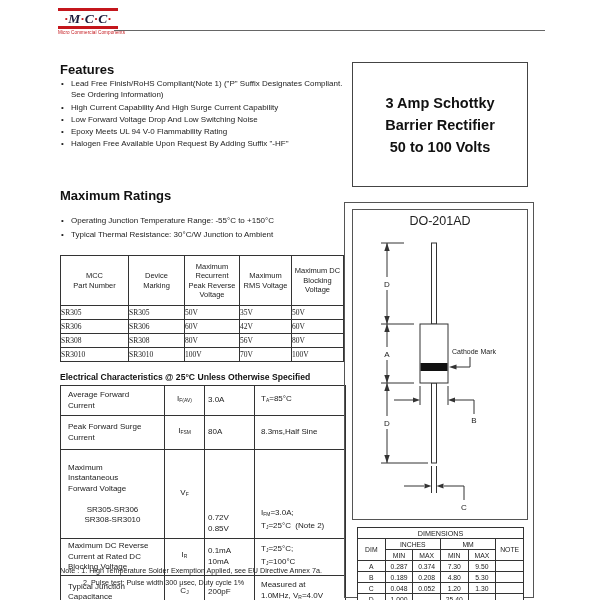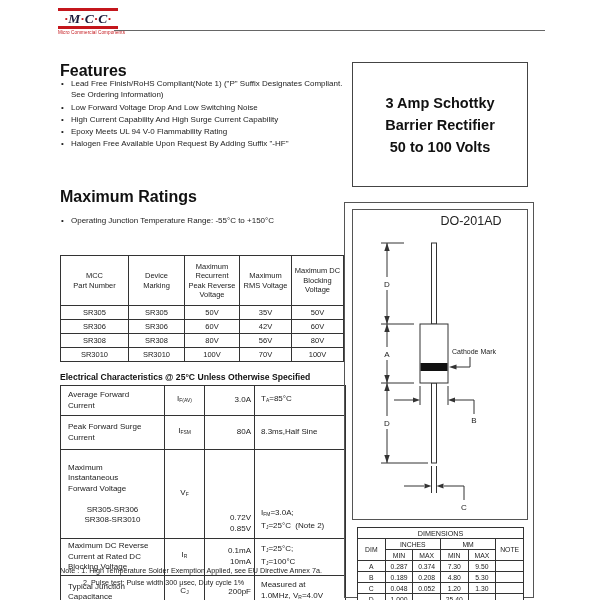--- a/index.html
+++ b/index.html
@@ -14,67 +14,67 @@
   .logo-text { font-family:"Liberation Serif", serif; font-style:italic; font-weight:bold;
     font-size:13.5px; color:#1a1a3a; text-align:center; line-height:15px; letter-spacing:0.5px; }
   .logo-text .rd { color:#c4161c; font-weight:bold; }
   .logo-tagline { font-size:4.6px; color:#c4161c; text-align:center; margin-top:1px;
     white-space:nowrap; letter-spacing:0.1px; }
   .header-line { left:114px; top:30px; width:431px; height:1px; background:#666; }
   .part-range { left:345px; top:13px; width:200px; text-align:right; font-weight:bold;
     font-size:10.5px; color:#111; word-spacing:5px; }
 
   
-  .sec-heading { font-weight:bold; font-size:16px; color:#111; }
+  .sec-heading { font-weight:bold; font-size:13px; color:#111; }
   .feat-head { left:60px; top:62px; }
   .bullets { list-style:none; }
   .bullets li { position:relative; padding-left:11px; font-size:8px; line-height:11.3px;
     color:#222; margin-bottom:1px; }
   .bullets li::before { content:"•"; position:absolute; left:1px; top:0; font-size:8px; }
   .feat-list { left:60px; top:78px; width:288px; }
   .maxr-head { left:60px; top:188px; }
   .maxr-list { left:60px; top:214px; width:290px; }
   .maxr-list li { line-height:13px; }
 
   table { border-collapse:collapse; }
   th, td { border:1px solid #333; }
 
   .ratings { left:60px; top:255px; width:283px; table-layout:fixed; }
   .ratings th { font-size:7.5px; font-weight:normal; text-align:center; vertical-align:middle;
     white-space:pre-line; line-height:9.5px; height:50px; padding:1px; }
-  .ratings td { font-size:7.5px; text-align:center; height:14px; padding:0; }
+  .ratings td { font-size:7.5px; text-align:left; height:14px; padding:0;font-family:Liberation Serif, serif; }
   .ratings th:nth-child(1), .ratings td:nth-child(1) { width:68px; }
   .ratings th:nth-child(2), .ratings td:nth-child(2) { width:56px; }
   .ratings th:nth-child(3), .ratings td:nth-child(3) { width:55px; }
   .ratings th:nth-child(4), .ratings td:nth-child(4) { width:52px; }
   .ratings th:nth-child(5), .ratings td:nth-child(5) { width:52px; }
 
   .elec-head { left:60px; top:372px; font-size:8.6px; }
   .elec { left:60px; top:385px; width:285px; table-layout:fixed; }
   .elec td { font-size:8px; line-height:10.5px; vertical-align:middle; padding:2px 3px; }
   .elec td.param { width:104px; white-space:pre-line; padding-left:7px; }
   .elec td.sym { width:40px; text-align:center; }
-  .elec td.val { width:50px; text-align:right; white-space:pre-line; }
+  .elec td.val { width:50px; text-align:left; white-space:pre-line; }
   .elec td.cond { width:91px; padding-left:6px; }
   .elec tr.r1 { height:30px; } .elec tr.r2 { height:34px; }
   .elec tr.r3 { height:48px; } .elec tr.r4 { height:34px; } .elec tr.r5 { height:34px; }
   .elec .sub-center { text-align:center; white-space:pre-line; padding-right:4px; }
   .elec td.vbottom { vertical-align:bottom; padding-bottom:4px; }
   sub { font-size:0.62em; vertical-align:-0.3em; letter-spacing:0; }
   .notes { left:60px; top:565px; width:300px; font-size:7.2px; line-height:12px; color:#222; }
   .notes .n2 { padding-left:23px; }
 
   
   .title-box { left:352px; top:62px; width:176px; height:125px; border:1.5px solid #444;
     display:flex; align-items:center; justify-content:center; }
   .title-box .t { font-weight:bold; font-size:14.5px; line-height:22px; text-align:center;
     white-space:pre-line; color:#111; }
   .pkg-outer { left:344px; top:202px; width:190px; height:396px; border:1.4px solid #555; }
   .pkg-inner { left:352px; top:209px; width:176px; height:311px; border:1px solid #555; }
-  .pkg-name { left:352px; top:214px; width:176px; text-align:center; font-size:12.5px; color:#222;margin-left:31px; }
+  .pkg-name { left:352px; top:214px; width:176px; text-align:center; font-size:12.5px; color:#222; }
   .pkg-svg { left:352px; top:209px; }
 
   .dims-table { left:357px; top:527px; width:167px; background:#fff; table-layout:fixed; }
   .dims-table th, .dims-table td { border:1px solid #333; font-size:6.8px; text-align:center;
     padding:0; height:11px; font-weight:normal; color:#222; }
   .dims-table .ttl { font-size:7.2px; height:11px; }
   .dims-table td:nth-child(1) { width:23px; }
   .dims-table td:nth-child(2), .dims-table td:nth-child(3),
   .dims-table td:nth-child(4), .dims-table td:nth-child(5) { width:27px; }
   .dims-table td:nth-child(6) { width:36px; }
@@ -88,29 +88,30 @@
     <div class="logo-bar"></div>
     <div class="logo-text"><span class="rd">·</span>M<span class="rd">·</span>C<span class="rd">·</span>C<span class="rd">·</span></div>
     <div class="logo-bar"></div>
     <div class="logo-tagline">Micro Commercial Components</div>
   </div>
   <div class="abs header-line"></div>
 
   <div class="abs sec-heading feat-head">Features</div>
   <ul class="abs bullets feat-list">
       <li>Lead Free Finish/RoHS Compliant(Note 1) ("P" Suffix Designates Compliant. See Ordering Information)</li>
+      <li>High Current Capability And High Surge Current Capability</li>
       <li>Low Forward Voltage Drop And Low Switching Noise</li>
-      <li>High Current Capability And High Surge Current Capability</li>
       <li>Epoxy Meets UL 94 V-0 Flammability Rating</li>
       <li>Halogen Free Available Upon Request By Adding Suffix "-HF"</li>
     </ul>
 
   <div class="abs sec-heading maxr-head">Maximum Ratings</div>
   <ul class="abs bullets maxr-list">
       <li>Operating Junction Temperature Range: -55°C to +150°C</li>
+      <li>Typical Thermal Resistance: 30°C/W Junction to Ambient</li>
     </ul>
 
   <table class="abs ratings">
     <thead>
       <tr>
           <th>MCC
 Part Number</th>
           <th>Device
 Marking</th>
           <th>Maximum

